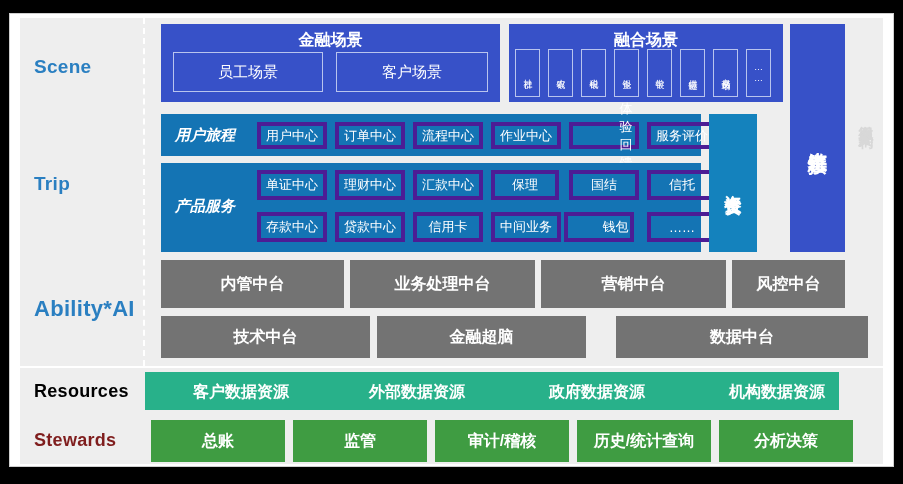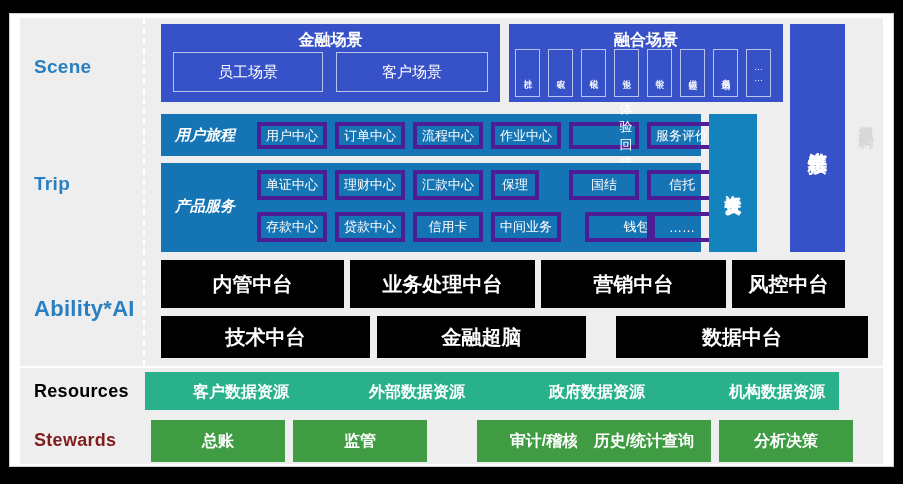--- a/index.html
+++ b/index.html
@@ -48,21 +48,21 @@
   .cap{position:absolute;color:#fff;font-weight:bold;font-style:italic;
        font-size:15px;}
   .pill{border:4px solid #4c1d95;background:transparent;color:#fff;
         font-weight:normal;font-size:13px;}
   .fund{background:#1482bd;}
   .eco{background:#3751c8;}
   .msa{position:absolute;color:#d8d8d8;font-size:15px;font-weight:bold;
        writing-mode:vertical-rl;text-orientation:upright;letter-spacing:2px;}
 
   
-  .teal{background:#000000;font-size:20px;}
+  .teal{background:#737373;font-size:16px;}
 
   
   .res{background:#28b18a;font-size:16px;}
   .resitem{position:absolute;color:#fff;font-weight:bold;font-size:16px;
            text-align:center;}
 
   
   .stw{background:#3f9c42;font-size:16px;}
 </style>
 </head>
@@ -112,29 +112,29 @@
       <div class="bx pill" style="left:408px;top:8px;width:70px;height:27px;padding-left:44px;">体验回馈</div>
       <div class="bx pill" style="left:486px;top:8px;width:70px;height:27px;">服务评价</div>
     </div>
 
     <div class="bx trip-prod" style="left:141px;top:145px;width:540px;height:89px;">
       <div class="cap" style="left:14px;top:34px;">产品服务</div>
 
       <div class="bx pill" style="left:96px;top:7px;width:70px;height:30px;">单证中心</div>
       <div class="bx pill" style="left:174px;top:7px;width:70px;height:30px;">理财中心</div>
       <div class="bx pill" style="left:252px;top:7px;width:70px;height:30px;">汇款中心</div>
-      <div class="bx pill" style="left:330px;top:7px;width:48px;height:30px;text-align:right;">保理</div>
+      <div class="bx pill" style="left:330px;top:7px;width:68px;height:30px;text-align:right;">保理</div>
       <div class="bx pill" style="left:486px;top:7px;width:70px;height:30px;">信托</div>
       <div class="bx pill" style="left:408px;top:7px;width:70px;height:30px;">国结</div>
 
       <div class="bx pill" style="left:96px;top:49px;width:70px;height:30px;">存款中心</div>
       <div class="bx pill" style="left:174px;top:49px;width:70px;height:30px;">贷款中心</div>
       <div class="bx pill" style="left:252px;top:49px;width:70px;height:30px;">信用卡</div>
       <div class="bx pill" style="left:330px;top:49px;width:70px;height:30px;">中间业务</div>
-      <div class="bx pill" style="left:424px;top:49px;width:70px;height:30px;padding-left:33px;">钱包</div>
+      <div class="bx pill" style="left:403px;top:49px;width:70px;height:30px;padding-left:33px;">钱包</div>
       <div class="bx pill" style="left:486px;top:49px;width:70px;height:30px;">……</div>
     </div>
 
     <div class="bx fund vbox" style="left:689px;top:96px;width:48px;height:138px;font-size:17px;">资金投资</div>
 
     <div class="bx teal" style="left:141px;top:242px;width:183px;height:48px;">内管中台</div>
     <div class="bx teal" style="left:330px;top:242px;width:185px;height:48px;">业务处理中台</div>
     <div class="bx teal" style="left:712px;top:242px;width:113px;height:48px;">风控中台</div>
     <div class="bx teal" style="left:521px;top:242px;width:185px;height:48px;">营销中台</div>
 
@@ -144,18 +144,18 @@
 
     <div class="bx res" style="left:125px;top:354px;width:694px;height:38px;">
       <div class="resitem" style="left:10px;top:10px;width:172px;">客户数据资源</div>
       <div class="resitem" style="left:182px;top:10px;width:180px;">外部数据资源</div>
       <div class="resitem" style="left:362px;top:10px;width:180px;">政府数据资源</div>
       <div class="resitem" style="left:542px;top:10px;width:180px;">机构数据资源</div>
     </div>
 
     <div class="bx stw" style="left:131px;top:402px;width:134px;height:42px;">总账</div>
     <div class="bx stw" style="left:273px;top:402px;width:134px;height:42px;">监管</div>
-    <div class="bx stw" style="left:415px;top:402px;width:134px;height:42px;margin-left:42px;">审计/稽核</div>
+    <div class="bx stw" style="left:415px;top:402px;width:134px;height:42px;">审计/稽核</div>
     <div class="bx stw" style="left:557px;top:402px;width:134px;height:42px;">历史/统计查询</div>
     <div class="bx stw" style="left:699px;top:402px;width:134px;height:42px;">分析决策</div>
 
   </div>
 </div>
 
 </body></html>

